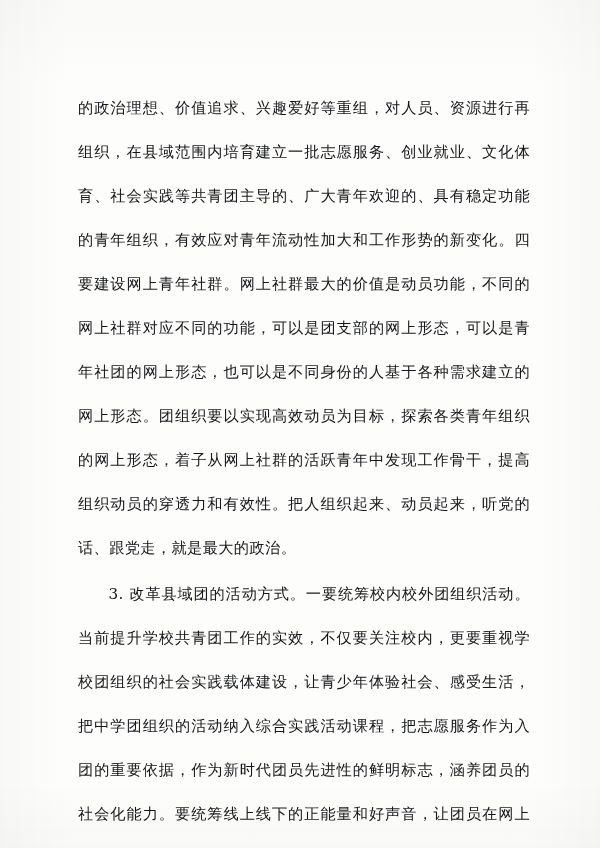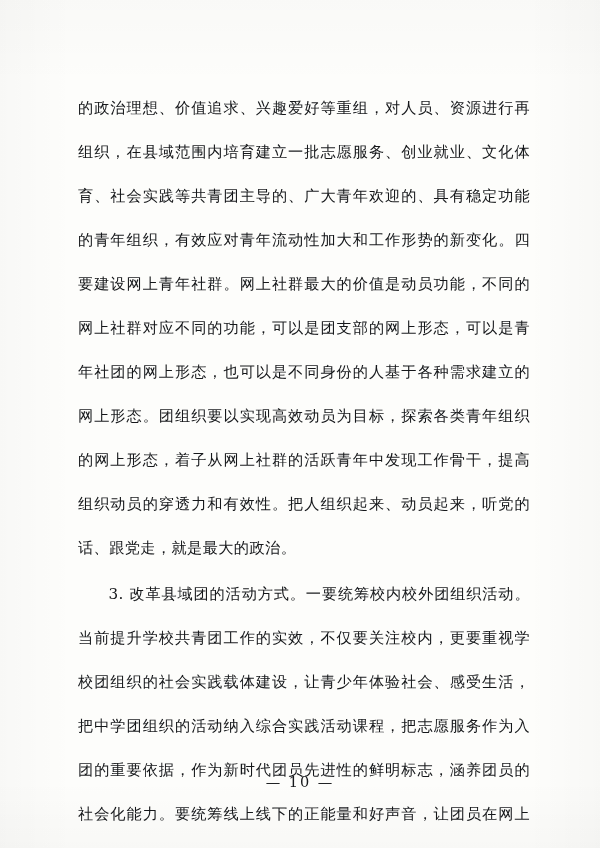--- a/index.html
+++ b/index.html
@@ -68,15 +68,14 @@
 </head>
 <body>
 
 <div class="page">
 
   <div class="body-text">
     <p class="para">的政治理想、价值追求、兴趣爱好等重组，对人员、资源进行再组织，在县域范围内培育建立一批志愿服务、创业就业、文化体育、社会实践等共青团主导的、广大青年欢迎的、具有稳定功能的青年组织，有效应对青年流动性加大和工作形势的新变化。四要建设网上青年社群。网上社群最大的价值是动员功能，不同的网上社群对应不同的功能，可以是团支部的网上形态，可以是青年社团的网上形态，也可以是不同身份的人基于各种需求建立的网上形态。团组织要以实现高效动员为目标，探索各类青年组织的网上形态，着子从网上社群的活跃青年中发现工作骨干，提高组织动员的穿透力和有效性。把人组织起来、动员起来，听党的话、跟党走，就是最大的政治。</p>
     <p class="para indent">3. 改革县域团的活动方式。一要统筹校内校外团组织活动。当前提升学校共青团工作的实效，不仅要关注校内，更要重视学校团组织的社会实践载体建设，让青少年体验社会、感受生活，把中学团组织的活动纳入综合实践活动课程，把志愿服务作为入团的重要依据，作为新时代团员先进性的鲜明标志，涵养团员的社会化能力。要统筹线上线下的正能量和好声音，让团员在网上起到表率作用，不信谣、不传谣，偶导清清朗，做网上文明志愿者。有的地方推动城乡大学生兼职担任基层团组织的工作骨干，打通校园和社会，让大学生团员在社会上发挥作用，这是很好的探索。二要社会化筹措资源。党委和政府的政治资源对于团组织来说是定海神针，要把这个政治资源珍惜好、用好，但仅仅靠它</p>
   </div>
 
-  <div class="footer">— 10 —</div>
 
 </div>
 
 </body></html>

